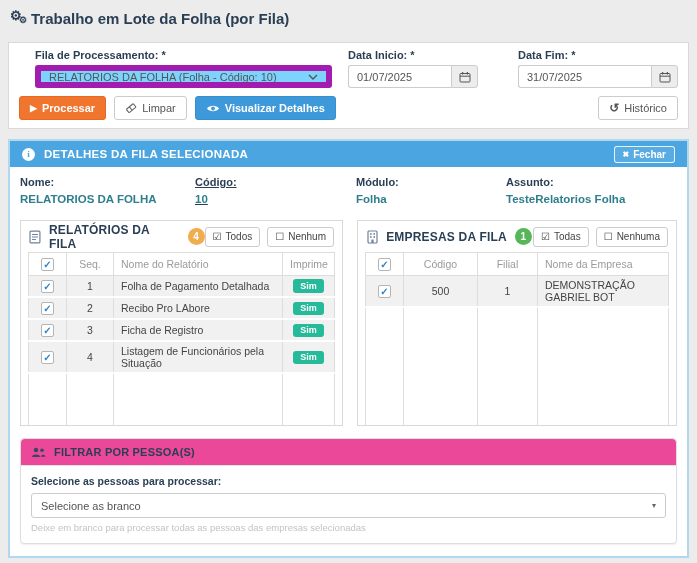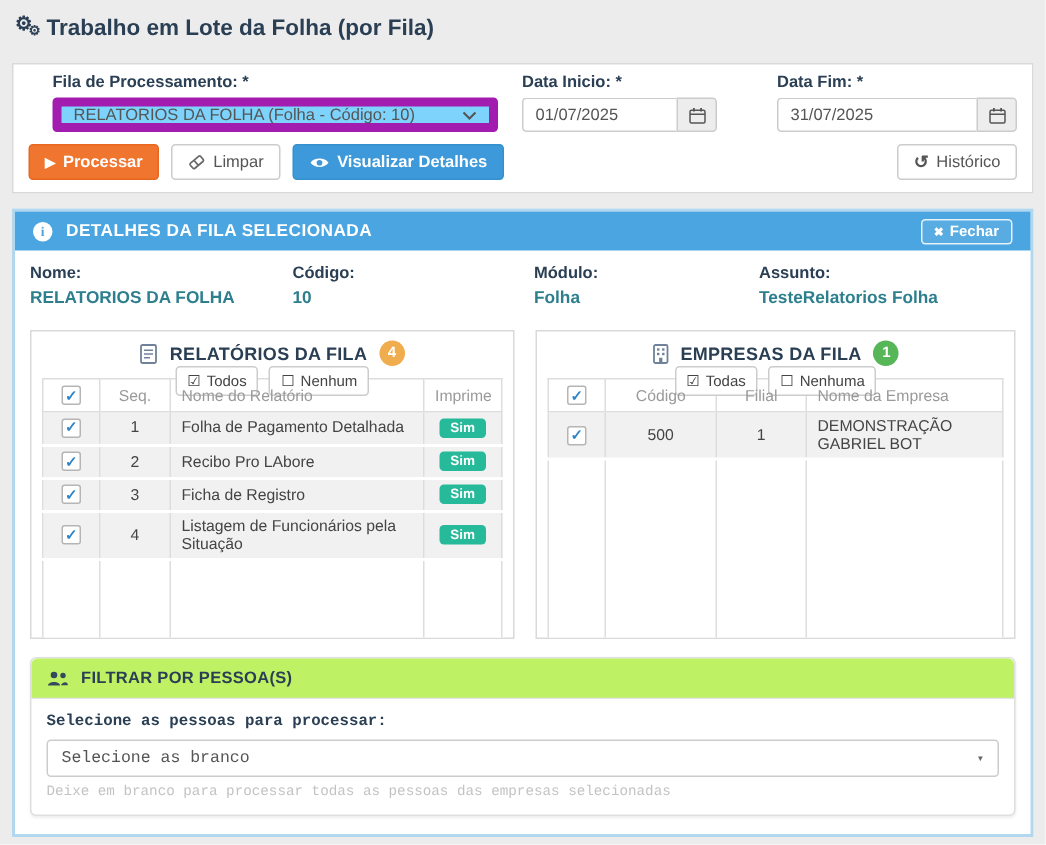--- a/index.html
+++ b/index.html
@@ -49,48 +49,48 @@
   .details-header { background: #4aa5e0; color: #fff; display: flex; align-items: center; padding: 4px 12px; height: 26px; }
   .details-header .title { font-size: 11.5px; font-weight: bold; letter-spacing: .3px; margin-left: 9px; }
   .info-circle { width: 13px; height: 13px; border-radius: 50%; background: #fff; color: #4aa5e0; font-size: 9px; font-weight: bold; display: inline-flex; align-items: center; justify-content: center; font-family: "Liberation Serif", serif; }
   .btn-close { margin-left: auto; background: rgba(255,255,255,.08); border: 1px solid rgba(255,255,255,.85); color: #fff; font-size: 10px; font-weight: bold; border-radius: 3px; padding: 2px 8px; display: inline-flex; align-items: center; gap: 4px; cursor: pointer; }
   .btn-close .x { font-size: 8px; }
 
   .info-row { display: flex; padding: 9px 10px 12px 10px; }
   .info-col .lbl { font-size: 11px; font-weight: bold; color: #2a3f54; }
   .info-col .val { font-size: 11.5px; font-weight: bold; color: #2e7f8e; margin-top: 5px; }
   .info-col:nth-child(1) { width: 175px; }
-  .info-col:nth-child(2) { width: 125px; }
+  .info-col:nth-child(2) { width: 125px; text-decoration: underline; }
   .info-col:nth-child(3) { width: 150px; margin-left: 36px; }
 
   .panels { display: flex; gap: 14px; padding: 3px 10px 0 10px; }
   .panel { border: 1px solid #d9d9d9; height: 206px; overflow: hidden; background: #fff; }
   .panel-left { width: 323px; }
   .panel-right { flex: 1; }
-  .panel-head { display: flex; align-items: center; padding: 6px 8px 5px 8px; height: 30px; flex-direction: column; }
+  .panel-head { display: flex; align-items: center; padding: 6px 8px 5px 8px; height: 30px; }
   .ph-group { flex: 1; display: flex; align-items: center; justify-content: center; gap: 8px; }
   .ph-title { font-size: 12px; font-weight: bold; color: #2a3f54; letter-spacing: .2px; }
   .badge-circle { min-width: 17px; height: 17px; border-radius: 50%; color: #fff; font-size: 10px; font-weight: bold; display: inline-flex; align-items: center; justify-content: center; }
   .badge-orange { background: #f0ad4e; }
   .badge-green  { background: #57b657; }
   .ph-buttons { display: flex; gap: 7px; }
   .mini-btn { font-size: 10px; border: 1px solid #ccc; border-radius: 3px; background: #fff; color: #444; padding: 2px 7px; display: inline-flex; align-items: center; gap: 4px; cursor: pointer; height: 20px; }
 
   table { width: calc(100% - 14px); margin: 1px 7px 0 7px; border-collapse: collapse; table-layout: fixed; font-size: 10.5px; border: 1px solid #ddd; }
   th { color: #9a9a9a; font-weight: normal; text-align: left; padding: 4px 7px; height: 22px; border: 1px solid #ddd; background: #fff; }
   td { padding: 3px 7px; height: 22px; border-left: 1px solid #ddd; border-right: 1px solid #ddd; border-bottom: 2px solid #fff; background: #f1f1f1; color: #444; }
   th.c, td.c { text-align: center; }
   tr.filler td { background: #fff; border-bottom: none; }
   .cb { width: 13px; height: 13px; background: #fff; border: 1px solid #b5b5b5; border-radius: 2px; display: inline-flex; align-items: center; justify-content: center; color: #2c83c8; font-size: 10px; font-weight: bold; cursor: pointer; vertical-align: middle; }
   .badge-sim { display: inline-block; background: #26b99a; color: #fff; font-size: 9px; font-weight: bold; border-radius: 3px; padding: 1.5px 7px 2px 7px; }
 
   
   .fp { margin: 12px 10px 12px 10px; border: 1px solid #dfdfdf; border-radius: 4px; box-shadow: 0 1px 2px rgba(0,0,0,.07); background: #fff; }
-  .fp-head { background: #bef264; border-bottom: 1px solid #e3e3e3; border-radius: 4px 4px 0 0; padding: 7px 10px; display: flex; align-items: center; gap: 8px; font-size: 11px; font-weight: bold; color: #2a3f54; letter-spacing: .2px; }
-  .fp-body { padding: 9px 10px 10px 10px; font-family: Liberation Mono, monospace; }
+  .fp-head { background: #ec4899; border-bottom: 1px solid #e3e3e3; border-radius: 4px 4px 0 0; padding: 7px 10px; display: flex; align-items: center; gap: 8px; font-size: 11px; font-weight: bold; color: #2a3f54; letter-spacing: .2px; }
+  .fp-body { padding: 9px 10px 10px 10px; }
   .fp-label { font-size: 10.5px; font-weight: bold; color: #2a3f54; }
   .fp-select { margin-top: 6px; height: 25px; border: 1px solid #ccc; border-radius: 3px; display: flex; align-items: center; justify-content: space-between; padding: 0 9px; font-size: 11px; color: #555; cursor: pointer; background: #fff; }
   .fp-select .arrow { font-size: 8px; color: #666; }
   .fp-help { margin-top: 4px; font-size: 9.5px; color: #c3c3c3; }
 
   svg { display: block; }
 </style>
 </head>
 <body>
 

